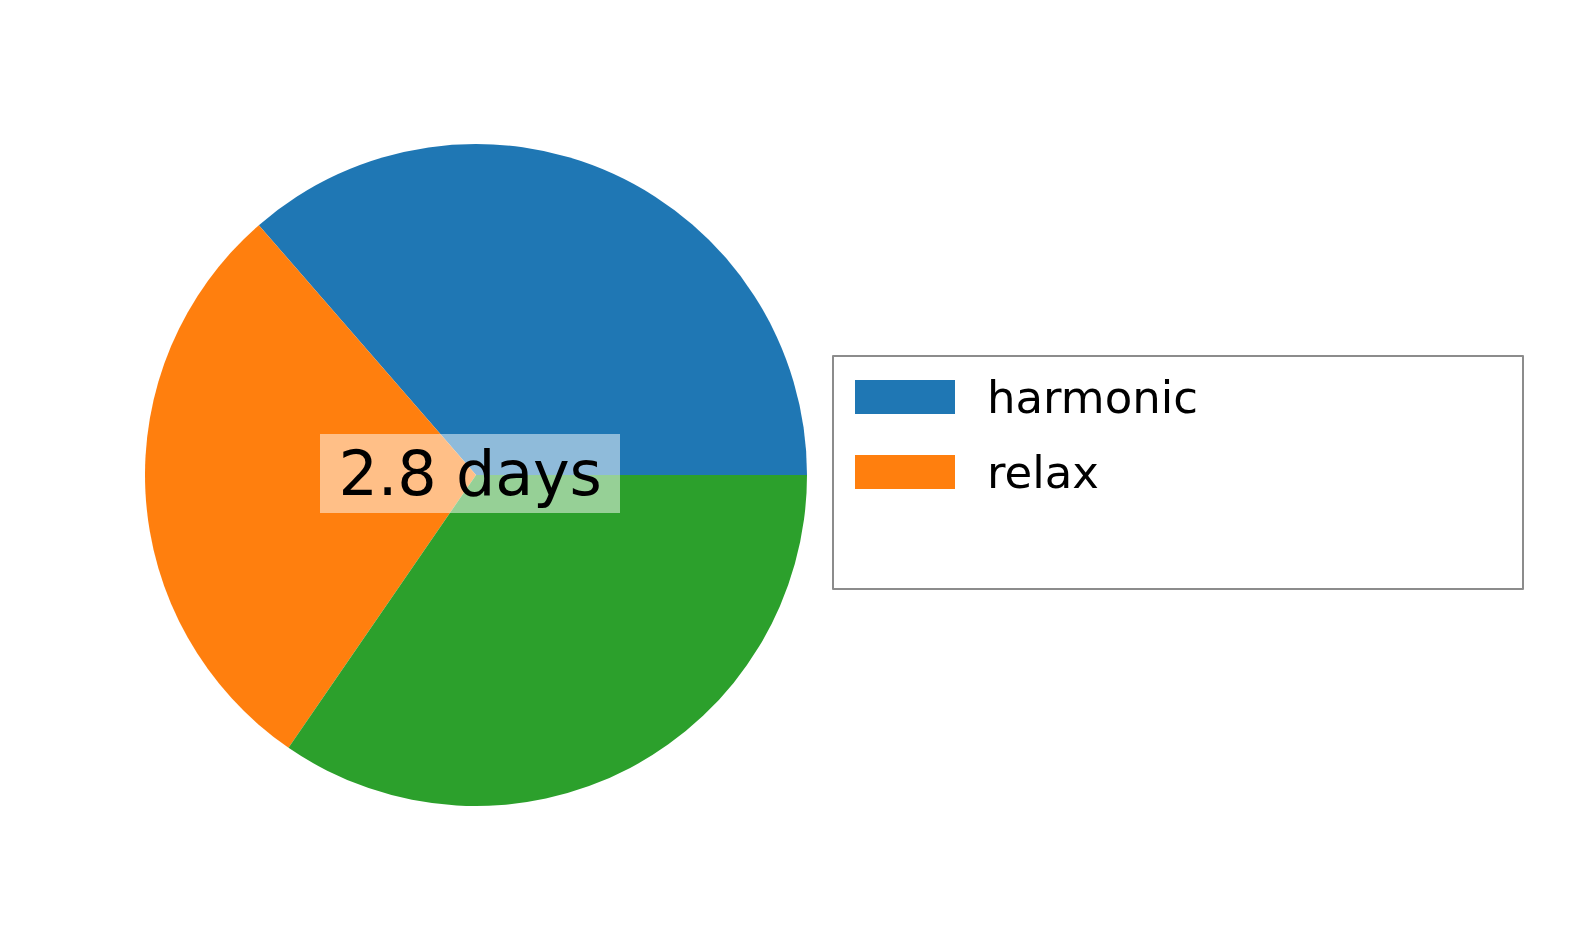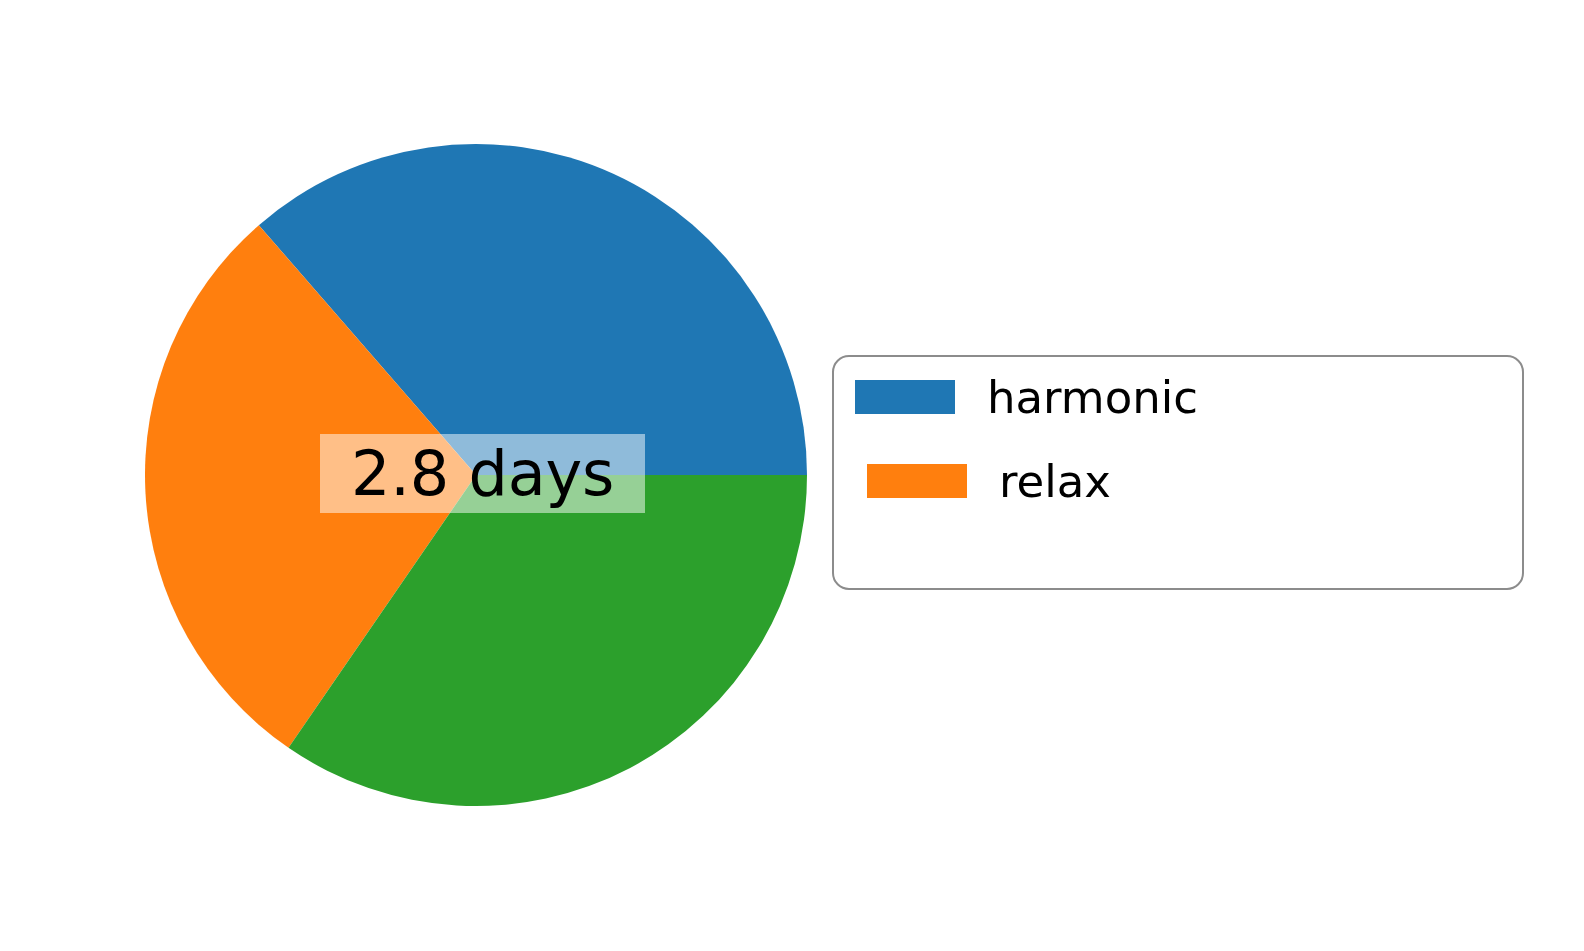--- a/index.html
+++ b/index.html
@@ -97,26 +97,26 @@
   <div id="pie-area">
     <svg id="pie-svg" width="1584" height="951" viewBox="0 0 1584 951">
       <g id="pie-slices">
           <path d="M 476 475 L 807.00 475.00 A 331 331 0 0 0 258.84 225.19 Z" fill="#1f77b4"></path>
           <path d="M 476 475 L 258.84 225.19 A 331 331 0 0 0 288.52 747.79 Z" fill="#ff7f0e"></path>
           <path d="M 476 475 L 288.52 747.79 A 331 331 0 0 0 807.00 475.00 Z" fill="#2ca02c"></path>
         </g>
     </svg>
   </div>
 
-  <div id="center-label" style="left: 320px; top: 434px; width: 325px; height: 79px; background: rgba(255, 255, 255, 0.5); color: rgb(0, 0, 0);">2.8 days</div>
+  <div id="center-label" style="left: 320px; top: 434px; width: 300px; height: 79px; background: rgba(255, 255, 255, 0.5); color: rgb(0, 0, 0);">2.8 days</div>
 
-  <div id="legend" style="border-color: rgb(140, 140, 140); border-radius: 17px;">
+  <div id="legend" style="border-color: rgb(140, 140, 140);">
     <div class="legend-row" style="top:23px;">
       <span class="legend-swatch" style="background: rgb(31, 119, 180);"></span>
       <span class="legend-label">harmonic</span>
     </div>
-    <div class="legend-row" style="top:107px;margin-left:12px;">
+    <div class="legend-row" style="top:98px;">
       <span class="legend-swatch" style="background: rgb(255, 127, 14);"></span>
       <span class="legend-label">relax</span>
     </div>
   </div>
 
 </div>
 
 </body></html>

